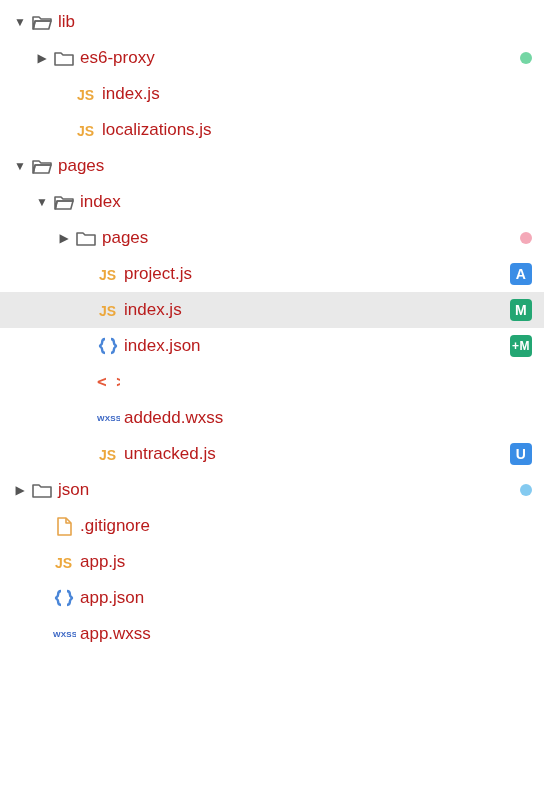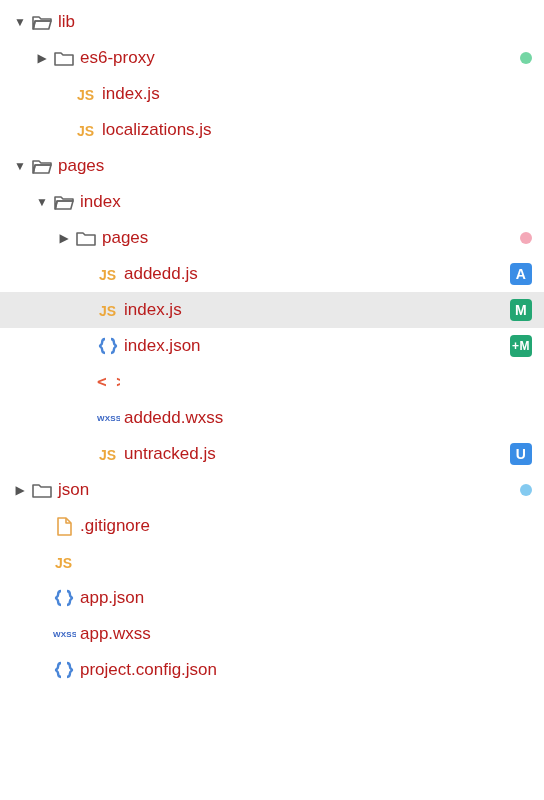--- a/index.html
+++ b/index.html
@@ -181,21 +181,21 @@
       </span>
     </div>
     <div class="row">
       <span class="row-spacer" style="width: 78px;"></span>
       <span class="arrow-empty"></span>
       <span class="icon">
         <svg width="24" height="22" viewBox="0 0 22 22">
           <use href="#i-js"></use>
         </svg>
       </span>
-      <span class="label">addedd.js</span>
+      <span class="label">project.js</span>
       <span class="status">
         <span class="badge badge-A">A</span>
       </span>
     </div>
     <div class="row selected">
       <span class="row-spacer" style="width: 78px;"></span>
       <span class="arrow-empty"></span>
       <span class="icon">
         <svg width="24" height="22" viewBox="0 0 22 22">
           <use href="#i-js"></use>
@@ -275,20 +275,21 @@
       <span class="label">.gitignore</span>
     </div>
     <div class="row">
       <span class="row-spacer" style="width: 34px;"></span>
       <span class="arrow-empty"></span>
       <span class="icon">
         <svg width="24" height="22" viewBox="0 0 22 22">
           <use href="#i-js"></use>
         </svg>
       </span>
+      <span class="label">app.js</span>
     </div>
     <div class="row">
       <span class="row-spacer" style="width: 34px;"></span>
       <span class="arrow-empty"></span>
       <span class="icon">
         <svg width="24" height="22" viewBox="0 0 22 22">
           <use href="#i-json"></use>
         </svg>
       </span>
       <span class="label">app.json</span>
@@ -296,23 +297,13 @@
     <div class="row">
       <span class="row-spacer" style="width: 34px;"></span>
       <span class="arrow-empty"></span>
       <span class="icon">
         <svg width="24" height="22" viewBox="0 0 22 22">
           <use href="#i-wxss"></use>
         </svg>
       </span>
       <span class="label">app.wxss</span>
     </div>
-    <div class="row">
-      <span class="row-spacer" style="width: 34px;"></span>
-      <span class="arrow-empty"></span>
-      <span class="icon">
-        <svg width="24" height="22" viewBox="0 0 22 22">
-          <use href="#i-json"></use>
-        </svg>
-      </span>
-      <span class="label">project.config.json</span>
-    </div>
   </div>
 
 </body></html>

